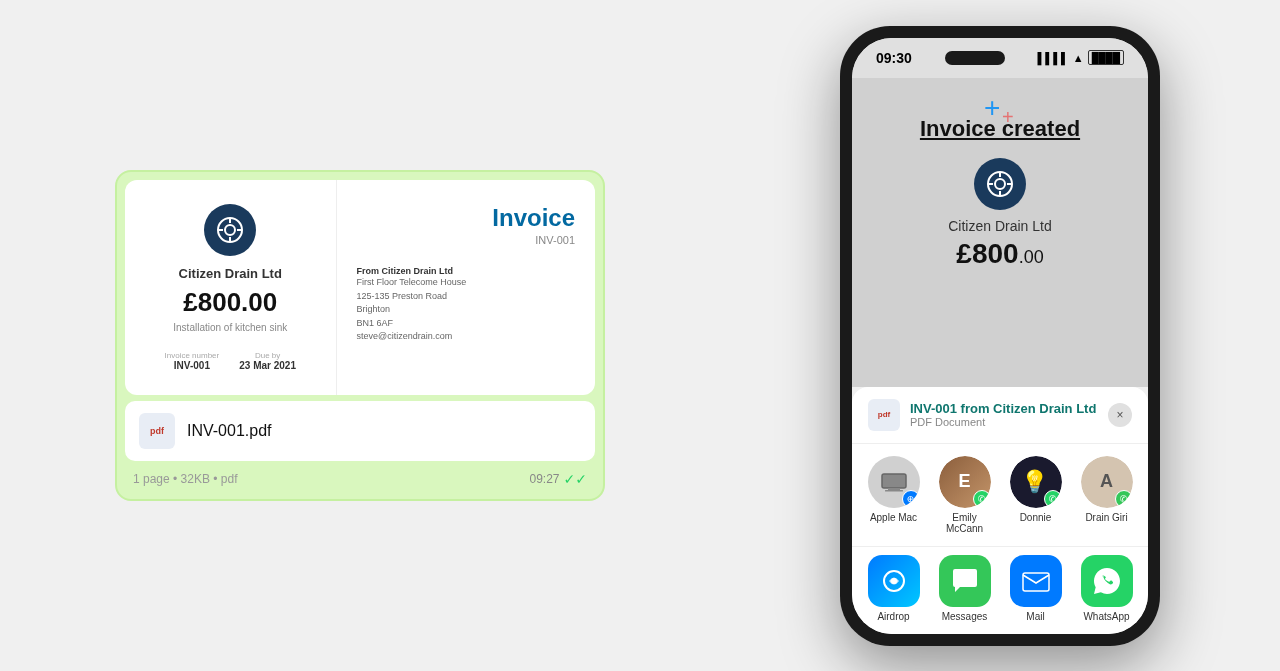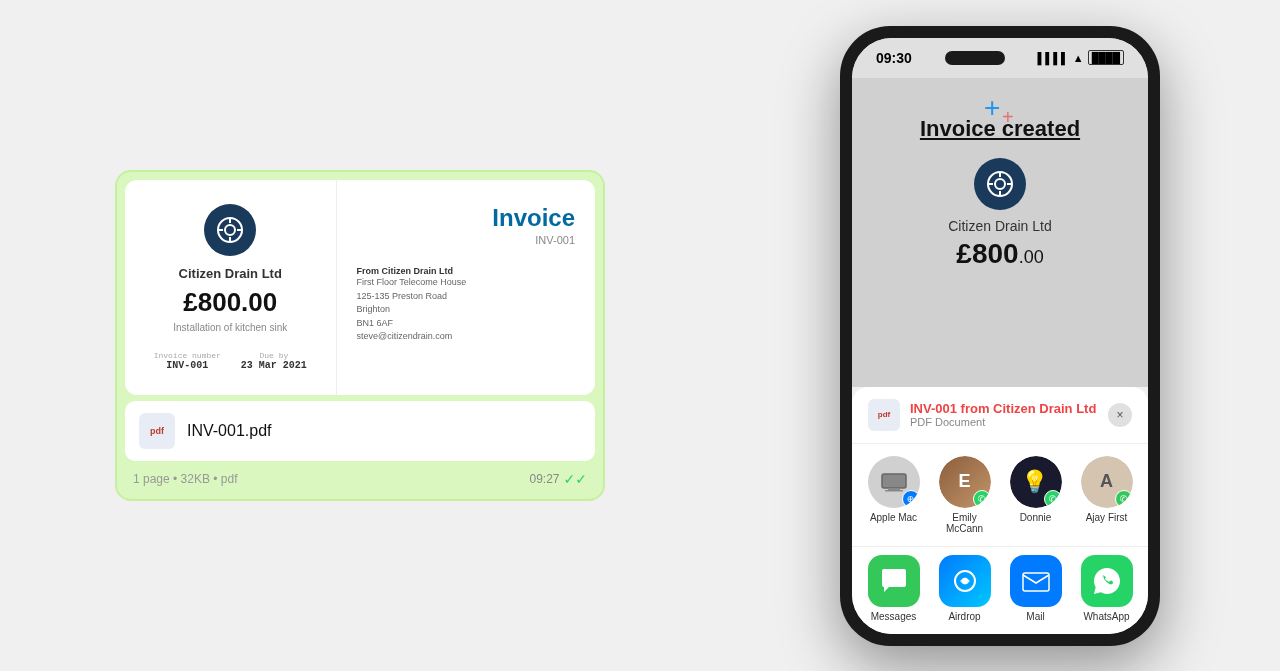--- a/index.html
+++ b/index.html
@@ -87,21 +87,20 @@
     }
 
     .invoice-meta {
       display: flex;
       gap: 20px;
       margin-top: 4px;
     }
 
     .meta-item {
       text-align: center;
-      font-family: Liberation Mono, monospace;
     }
 
     .meta-label {
       font-size: 8px;
       color: #aaa;
     }
 
     .meta-value {
       font-size: 10px;
       font-weight: 600;
@@ -339,21 +338,21 @@
       justify-content: center;
       font-size: 8px;
       font-weight: 700;
       color: #c0392b;
       flex-shrink: 0;
     }
 
     .share-title {
       font-size: 13px;
       font-weight: 600;
-      color: #ef4444;
+      color: #0f766e;
     }
 
     .share-subtitle {
       font-size: 11px;
       color: #888;
     }
 
     .close-btn {
       margin-left: auto;
       width: 24px;
@@ -620,48 +619,48 @@
 
           <div class="contact-item">
             <div class="contact-avatar" style="position:relative;">
               <div style="width:52px;height:52px;border-radius:50%;background:#d4c4b0;display:flex;align-items:center;justify-content:center;">
                 <span style="color:#555;font-size:18px;font-weight:600;">A</span>
               </div>
               <div class="contact-badge badge-messages" style="position:absolute;bottom:0;right:0;width:18px;height:18px;border-radius:50%;background:#34c759;border:1px solid white;display:flex;align-items:center;justify-content:center;">
                 <span style="color:white;font-size:9px;">✆</span>
               </div>
             </div>
-            <div class="contact-name">Ajay First</div>
+            <div class="contact-name">Drain Giri</div>
           </div>
 
         </div>
 
         <div class="apps-row">
-
-          <div class="app-item">
-            <div class="app-icon app-icon-messages">
-              <svg width="30" height="26" viewBox="0 0 30 26">
-                <path d="M3 3 Q3 1 5 1 L25 1 Q27 1 27 3 L27 17 Q27 19 25 19 L10 19 L5 24 L5 19 L5 19 Q3 19 3 17 Z" fill="white"></path>
-              </svg>
-            </div>
-            <div class="app-name">Messages</div>
-          </div>
 
           <div class="app-item">
             <div class="app-icon app-icon-airdrop">
               <svg width="30" height="30" viewBox="0 0 30 30">
                 <circle cx="15" cy="15" r="10" stroke="white" stroke-width="2" fill="none"></circle>
                 <path d="M10 15 Q15 8 20 15 Q15 22 10 15Z" fill="white" opacity="0.8"></path>
                 <circle cx="15" cy="15" r="3" fill="white"></circle>
               </svg>
             </div>
             <div class="app-name">Airdrop</div>
           </div>
 
           <div class="app-item">
+            <div class="app-icon app-icon-messages">
+              <svg width="30" height="26" viewBox="0 0 30 26">
+                <path d="M3 3 Q3 1 5 1 L25 1 Q27 1 27 3 L27 17 Q27 19 25 19 L10 19 L5 24 L5 19 L5 19 Q3 19 3 17 Z" fill="white"></path>
+              </svg>
+            </div>
+            <div class="app-name">Messages</div>
+          </div>
+
+          <div class="app-item">
             <div class="app-icon app-icon-mail">
               <svg width="30" height="24" viewBox="0 0 30 24">
                 <rect x="2" y="4" width="26" height="18" rx="2" fill="none" stroke="white" stroke-width="1.5"></rect>
                 <path d="M2 6 L15 14 L28 6" stroke="white" stroke-width="1.5" fill="none"></path>
               </svg>
             </div>
             <div class="app-name">Mail</div>
           </div>
 
           <div class="app-item">

